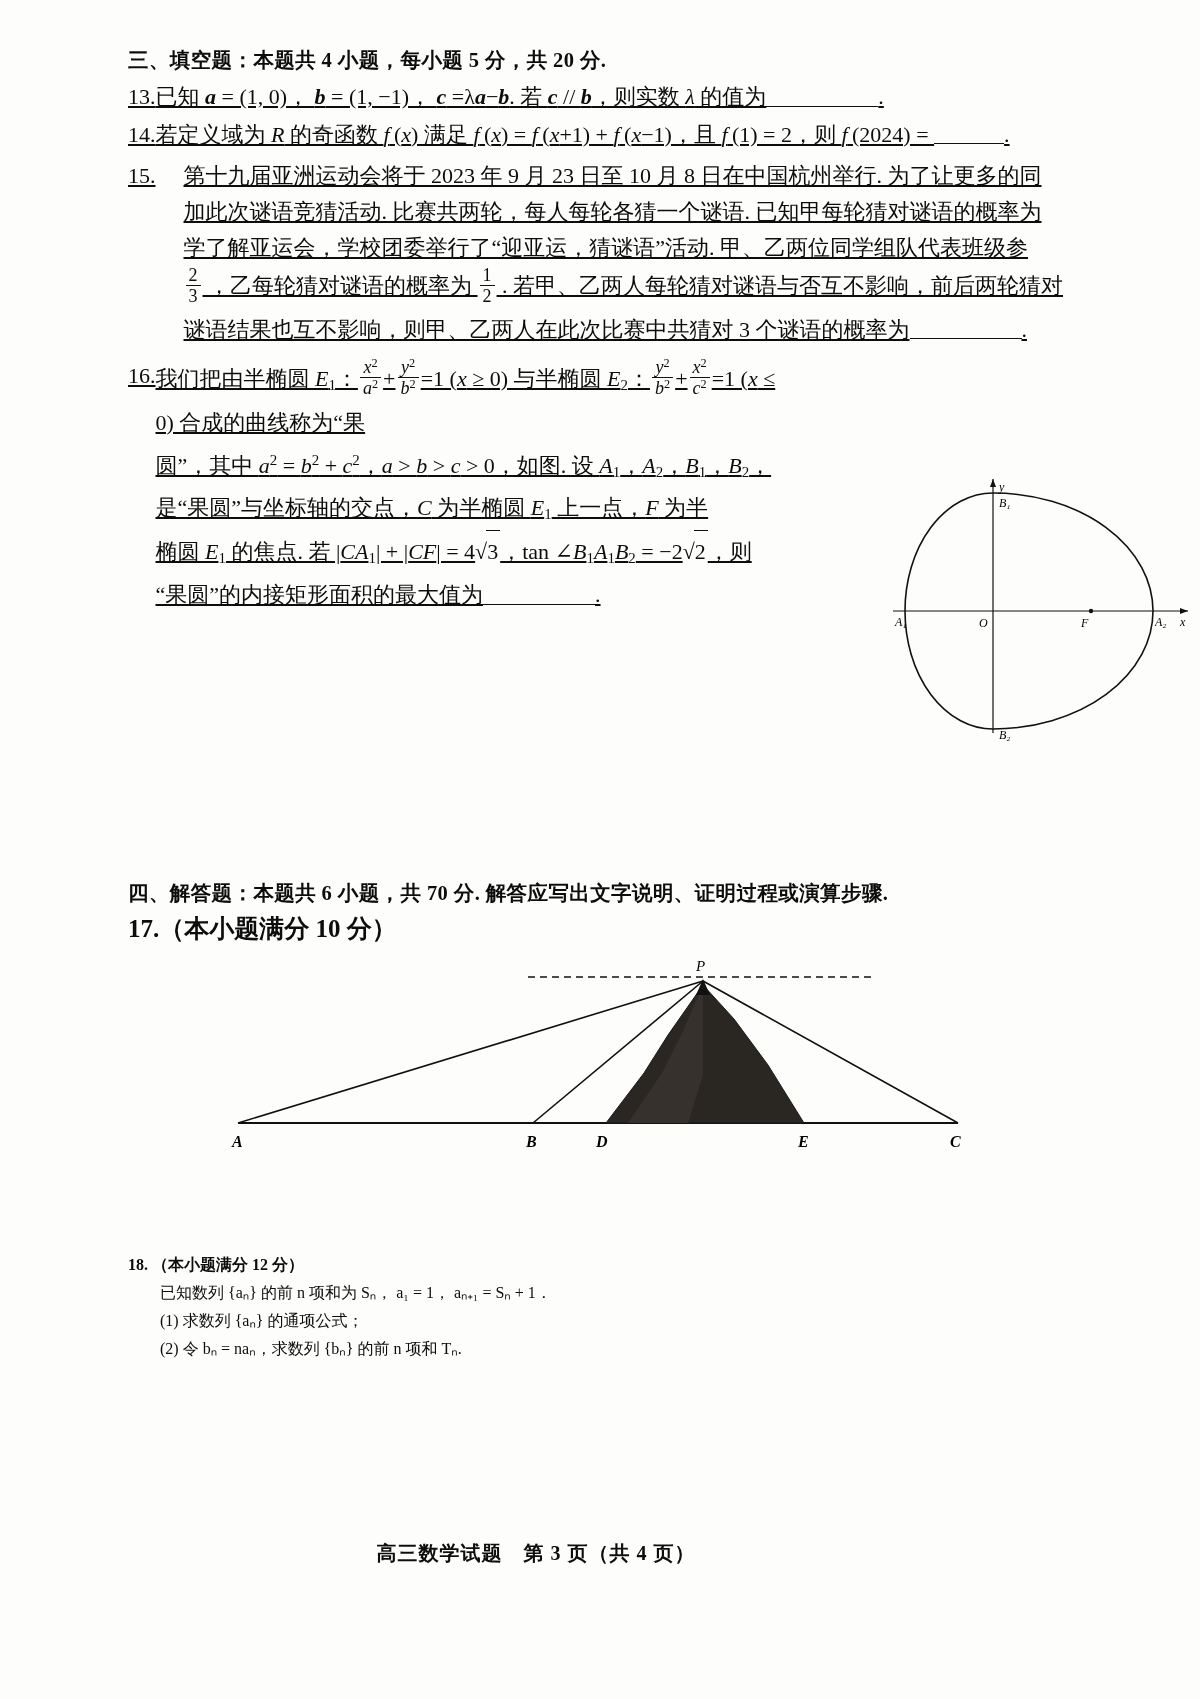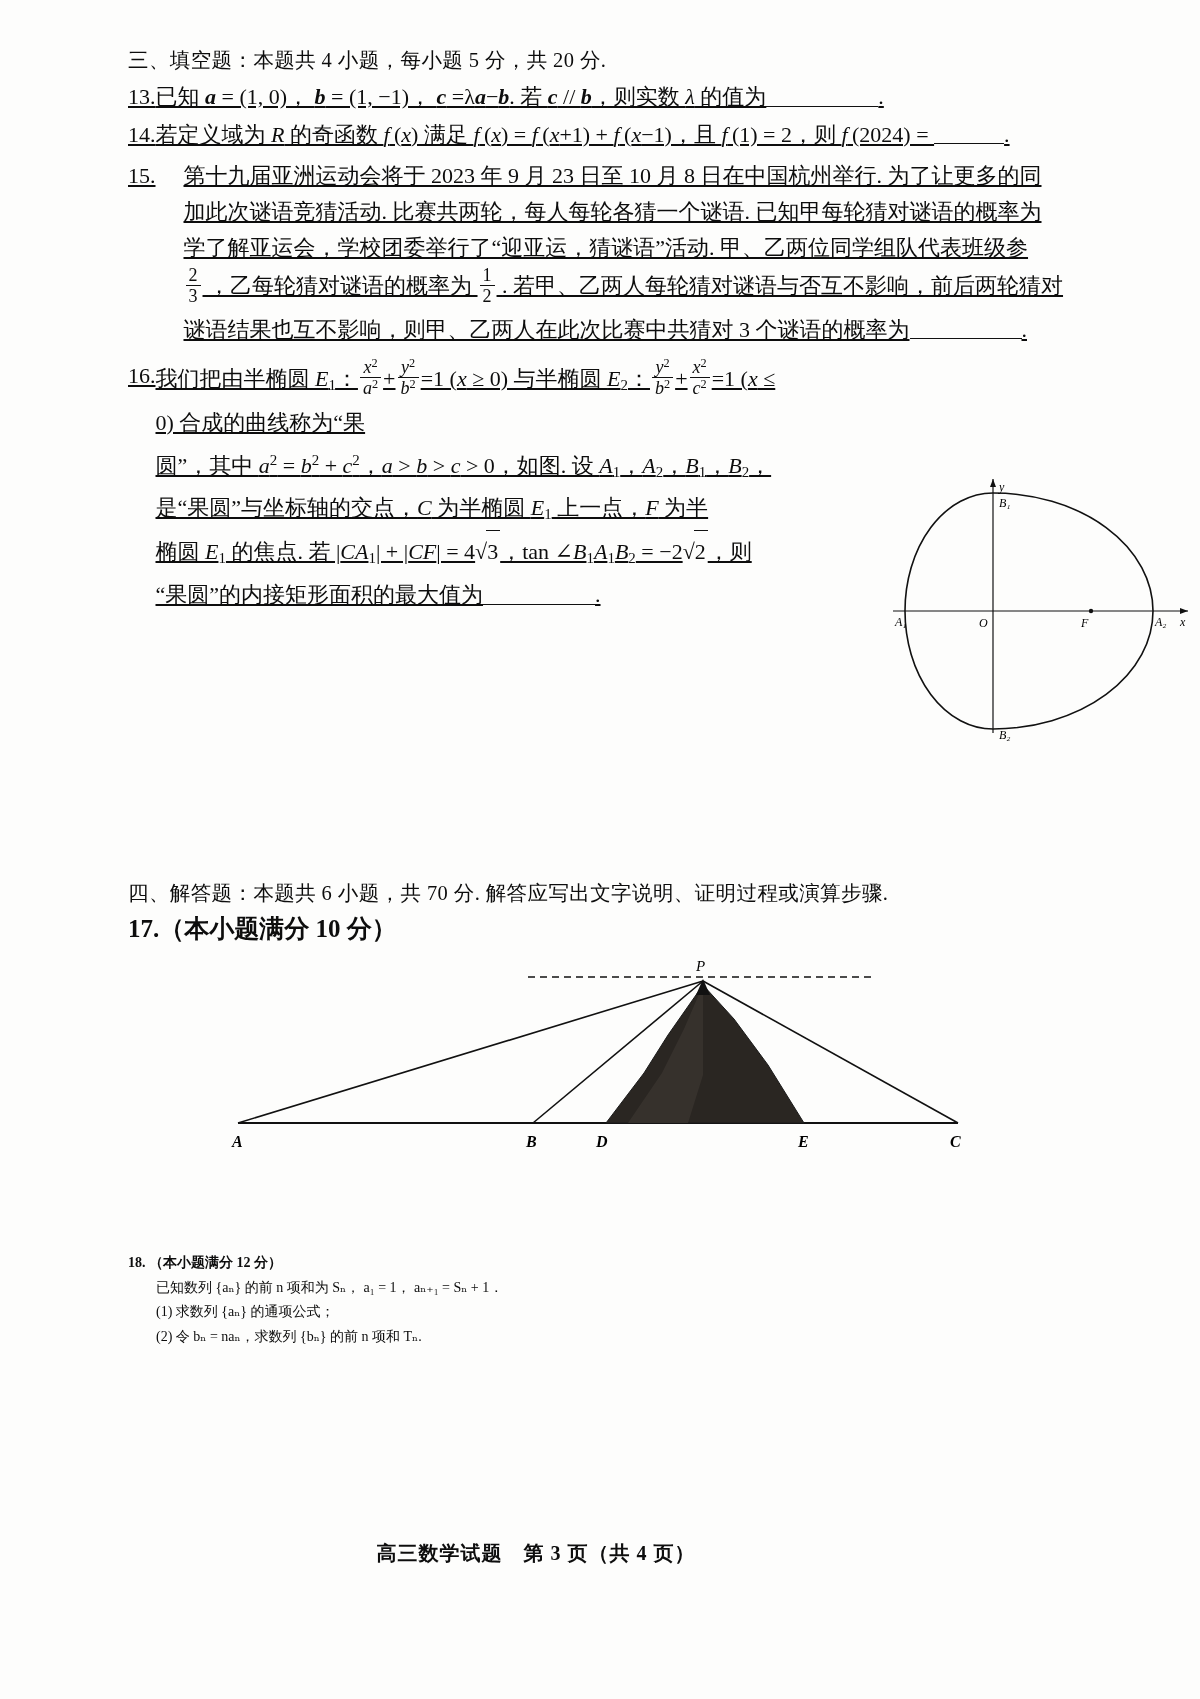--- a/index.html
+++ b/index.html
@@ -22,21 +22,21 @@
     height: 1699px;
     background: #fdfdfc;
   }
   .content {
     position: absolute;
     left: 128px;
     top: 46px;
     width: 952px;
   }
   .sec-head {
-    font-weight: normal;
+    font-weight: bold;
     font-size: 20.5px;
     letter-spacing: 0.4px;
     margin-bottom: 5px;
   }
   .q {
     display: flex;
     font-size: 22px;
     line-height: 1.62;
     margin-bottom: 2px;
     text-decoration: underline;
@@ -98,22 +98,23 @@
     line-height: 1.68;
   }
   .fig-mountain {
     margin: 10px 0 0 0;
     width: 952px;
     height: 270px;
     position: relative;
   }
   .q18 {
     margin-top: 26px;
-    font-size: 14px;
+    font-size: 16px;
     line-height: 1.75;
+    font-family: Liberation Serif, serif;
   }
   .bold {
     font-weight: bold;
   }
   .footer {
     position: absolute;
     left: 0;
     top: 1540px;
     width: 1072px;
     text-align: center;

